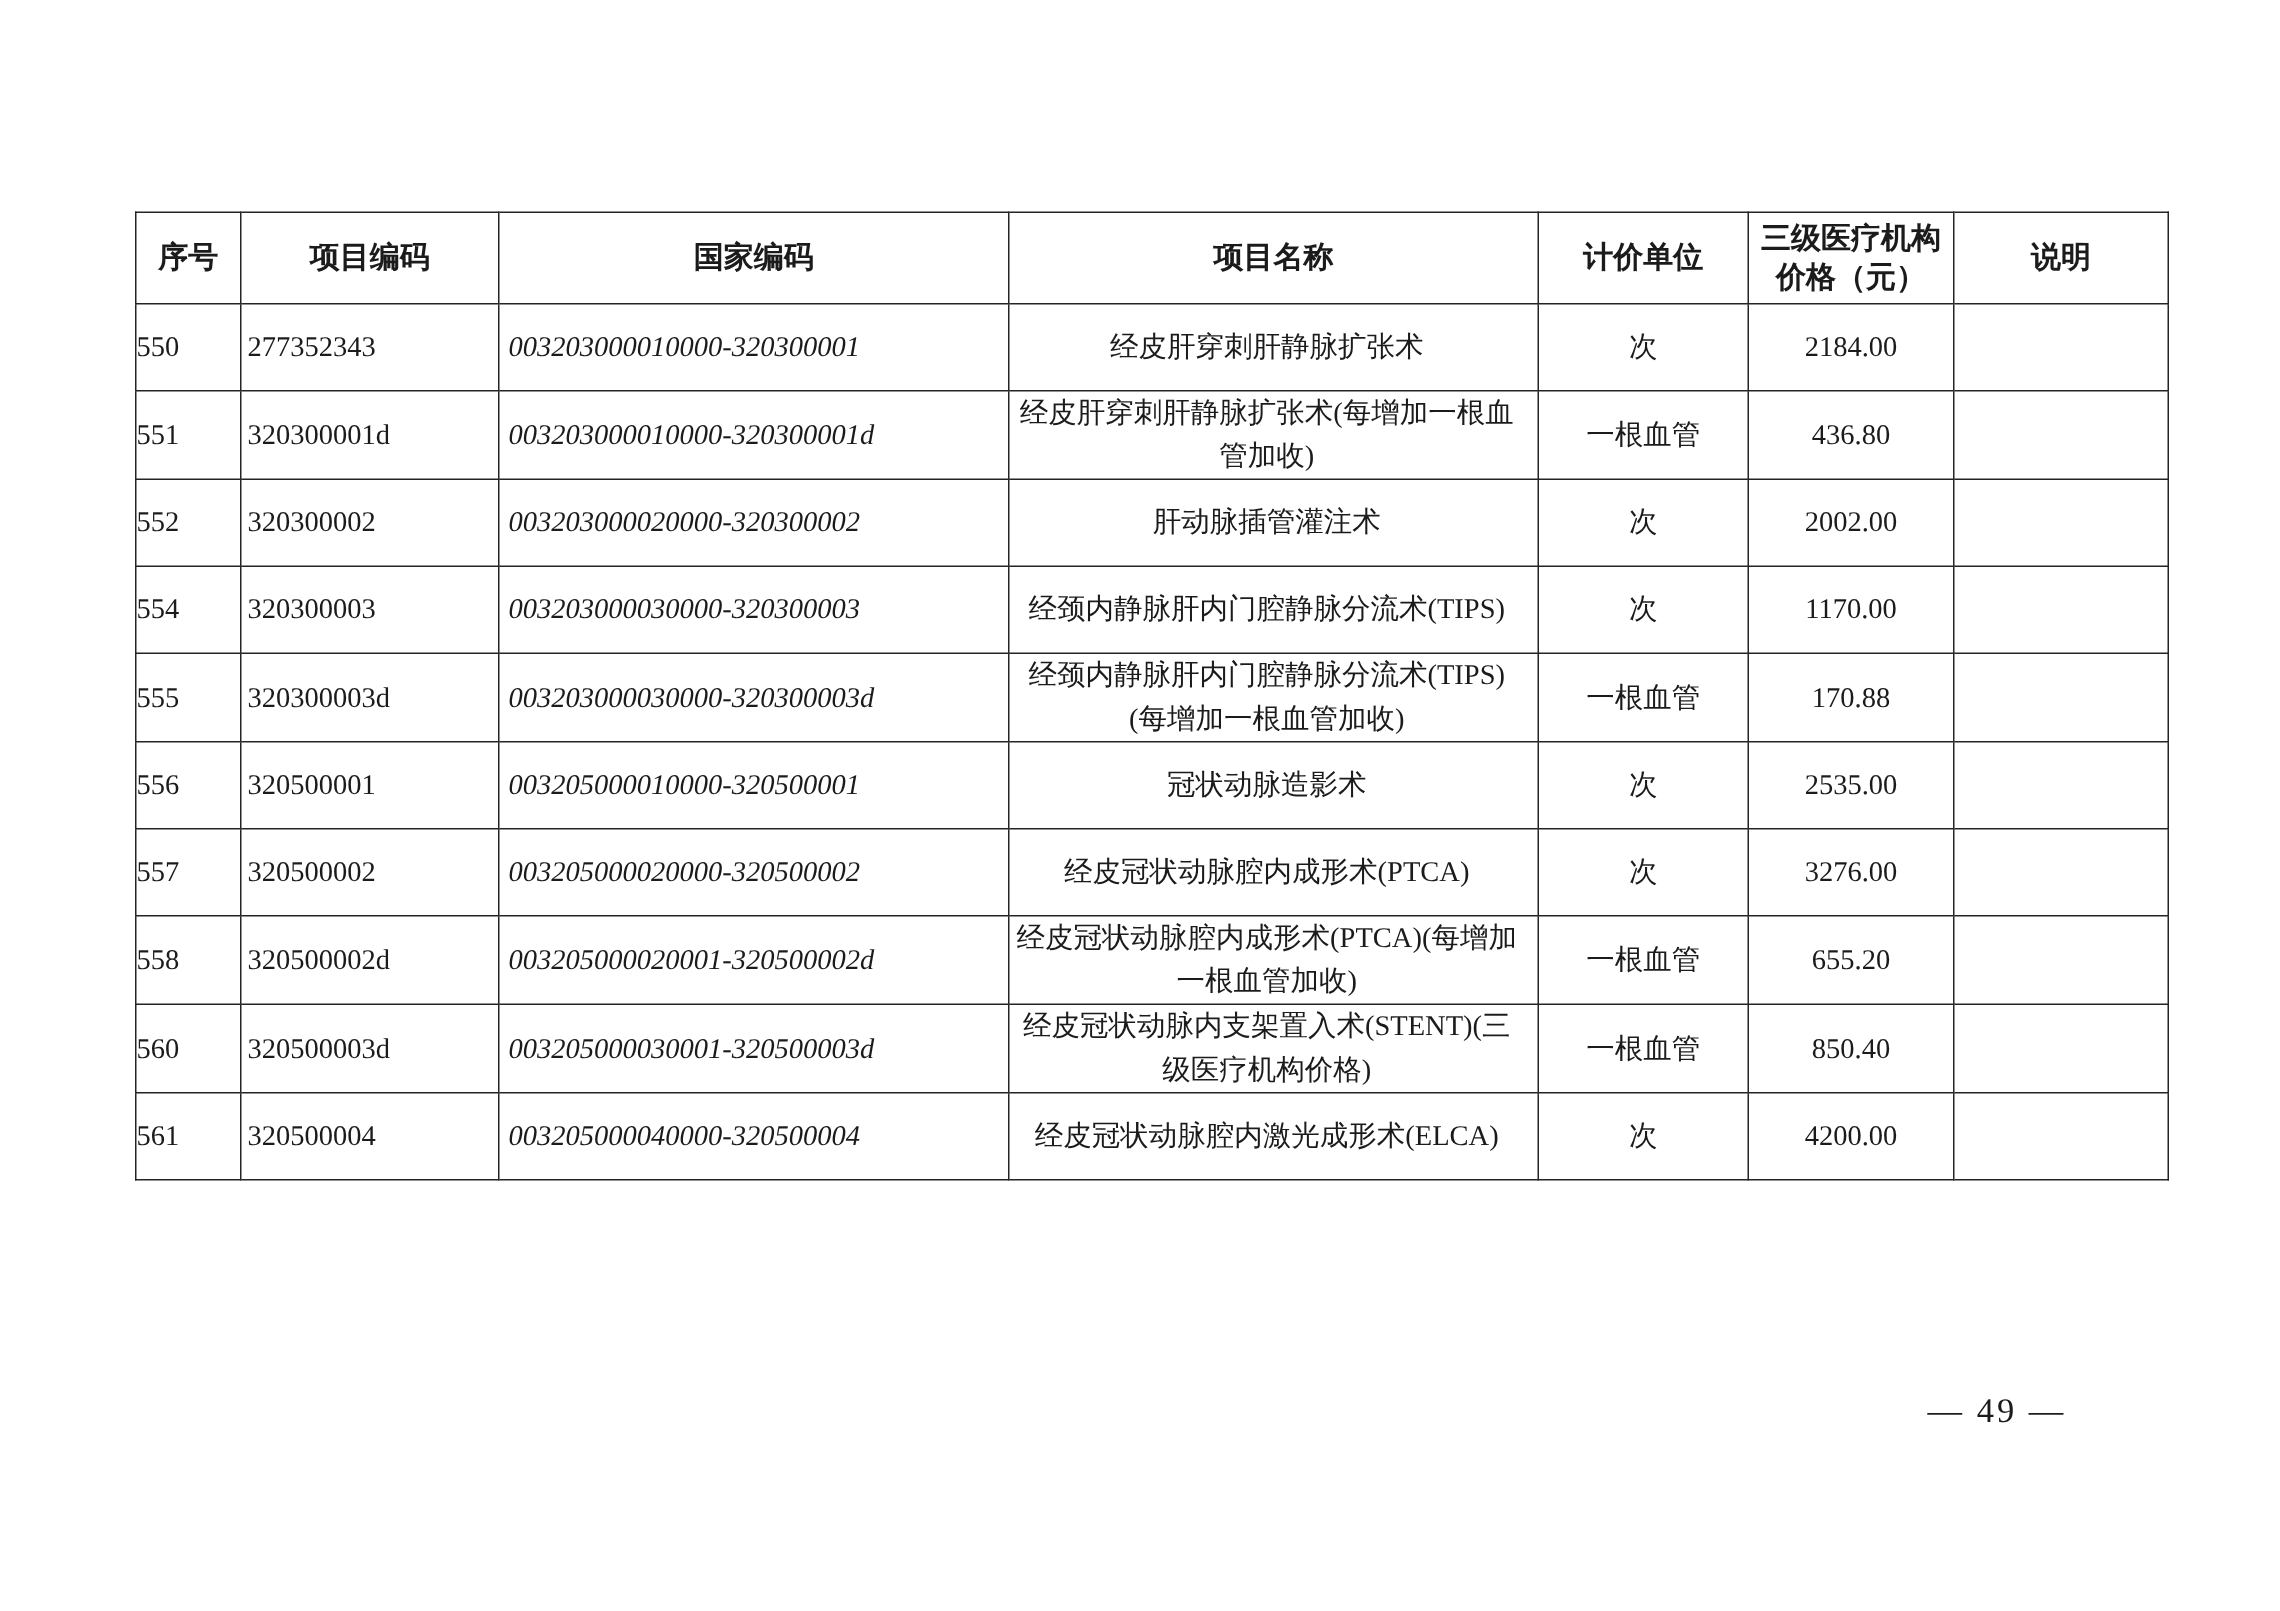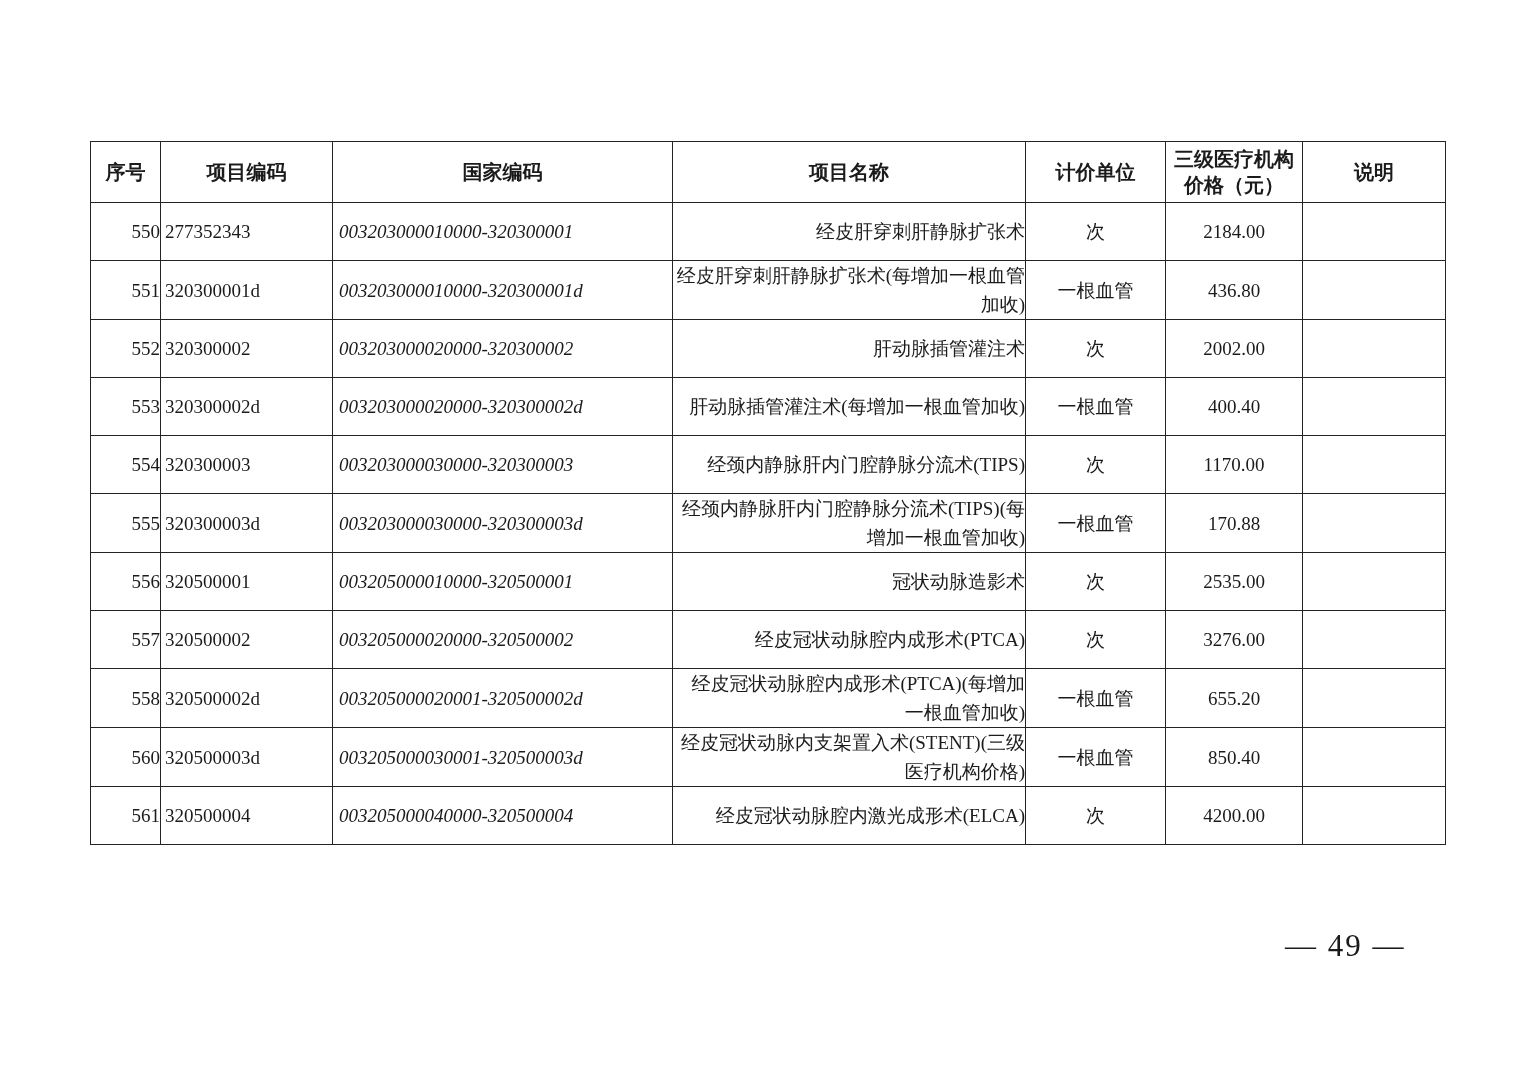--- a/index.html
+++ b/index.html
@@ -44,32 +44,32 @@
     font-size: 20px;
     line-height: 26px;
     text-align: center;
     padding: 0 6px;
   }
   .price-table td {
     font-size: 19px;
     line-height: 29px;
     padding: 0;
   }
-  td.c-idx    { text-align: right; }
+  td.c-idx    { text-align: left; }
   td.c-pcode  { text-align: left; padding-left: 4px; }
   td.c-ncode  { text-align: left; padding-left: 6px; font-style: italic; }
-  td.c-name   { text-align: right; padding-left: 3px; padding-right: 0; }
+  td.c-name   { text-align: center; padding-left: 3px; padding-right: 12px; }
   td.c-unit   { text-align: center; }
   td.c-price  { text-align: center; }
   td.c-note   { text-align: center; }
   .page-number {
     position: absolute;
     left: 1285px;
     top: 928px;
-    font-size: 31px;
+    font-size: 23px;
     letter-spacing: 2px;
     color: #1b1b1b;
     font-family: "Liberation Serif", "DejaVu Serif", serif;
   }
 </style>
 </head>
 <body>
 
 <div class="page">
 
@@ -113,29 +113,20 @@
           <td class="c-price">436.80</td>
           <td class="c-note"></td>
         </tr>
         <tr>
           <td class="c-idx">552</td>
           <td class="c-pcode">320300002</td>
           <td class="c-ncode">003203000020000-320300002</td>
           <td class="c-name">肝动脉插管灌注术</td>
           <td class="c-unit">次</td>
           <td class="c-price">2002.00</td>
-          <td class="c-note"></td>
-        </tr>
-        <tr>
-          <td class="c-idx">553</td>
-          <td class="c-pcode">320300002d</td>
-          <td class="c-ncode">003203000020000-320300002d</td>
-          <td class="c-name">肝动脉插管灌注术(每增加一根血管加收)</td>
-          <td class="c-unit">一根血管</td>
-          <td class="c-price">400.40</td>
           <td class="c-note"></td>
         </tr>
         <tr>
           <td class="c-idx">554</td>
           <td class="c-pcode">320300003</td>
           <td class="c-ncode">003203000030000-320300003</td>
           <td class="c-name">经颈内静脉肝内门腔静脉分流术(TIPS)</td>
           <td class="c-unit">次</td>
           <td class="c-price">1170.00</td>
           <td class="c-note"></td>

